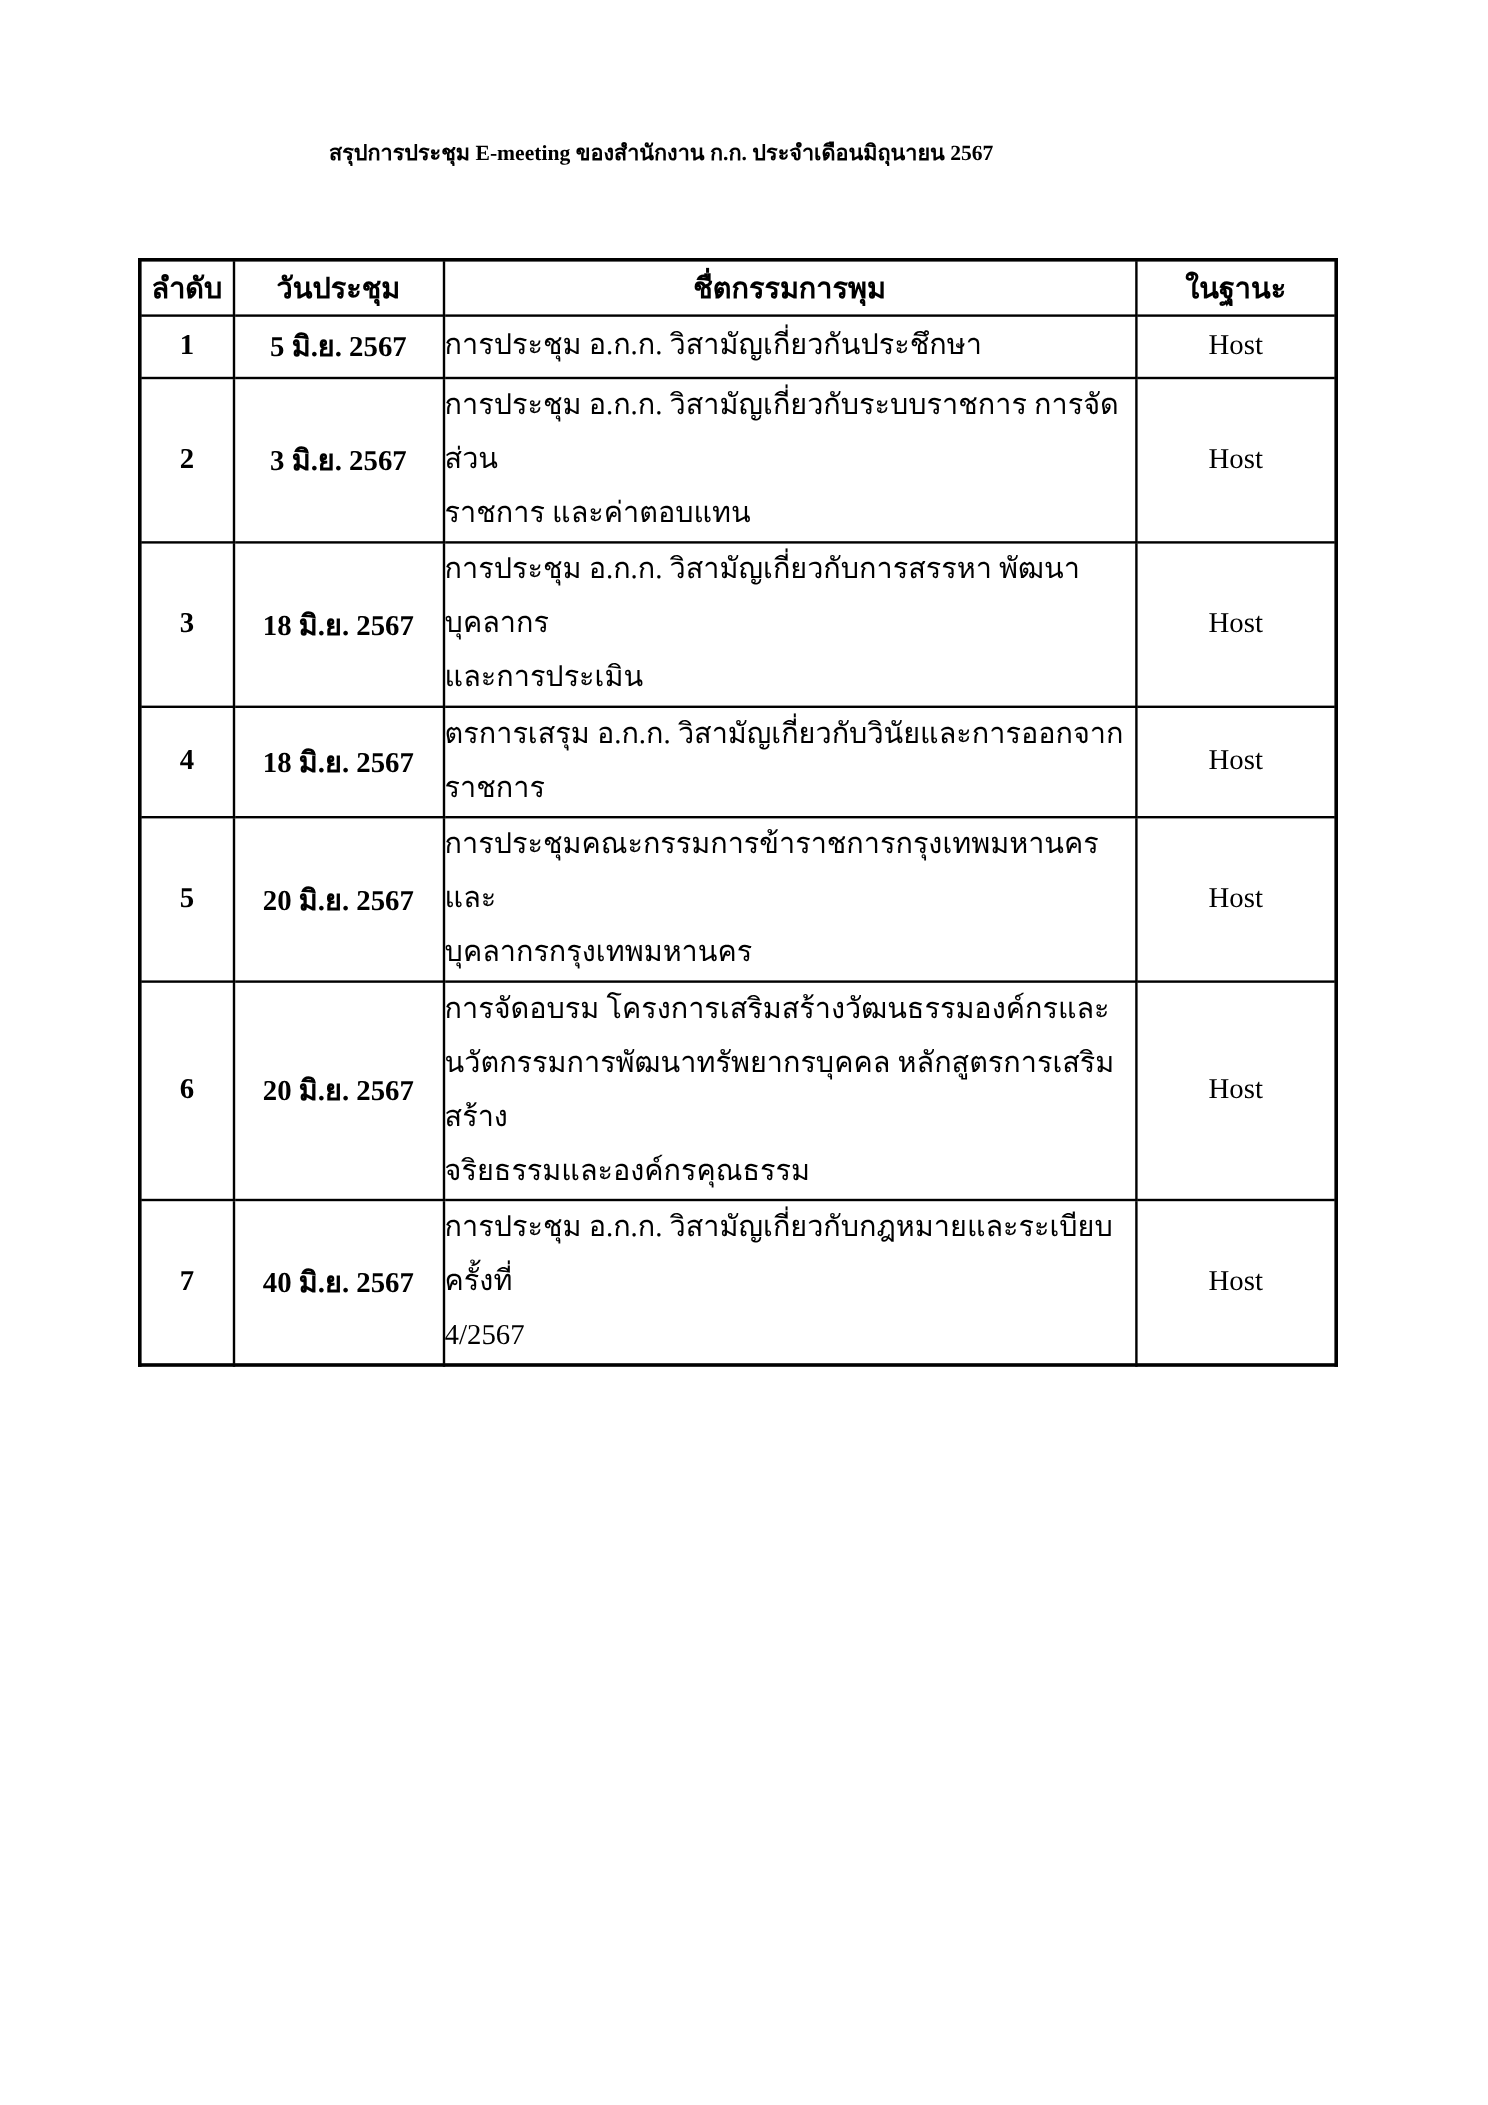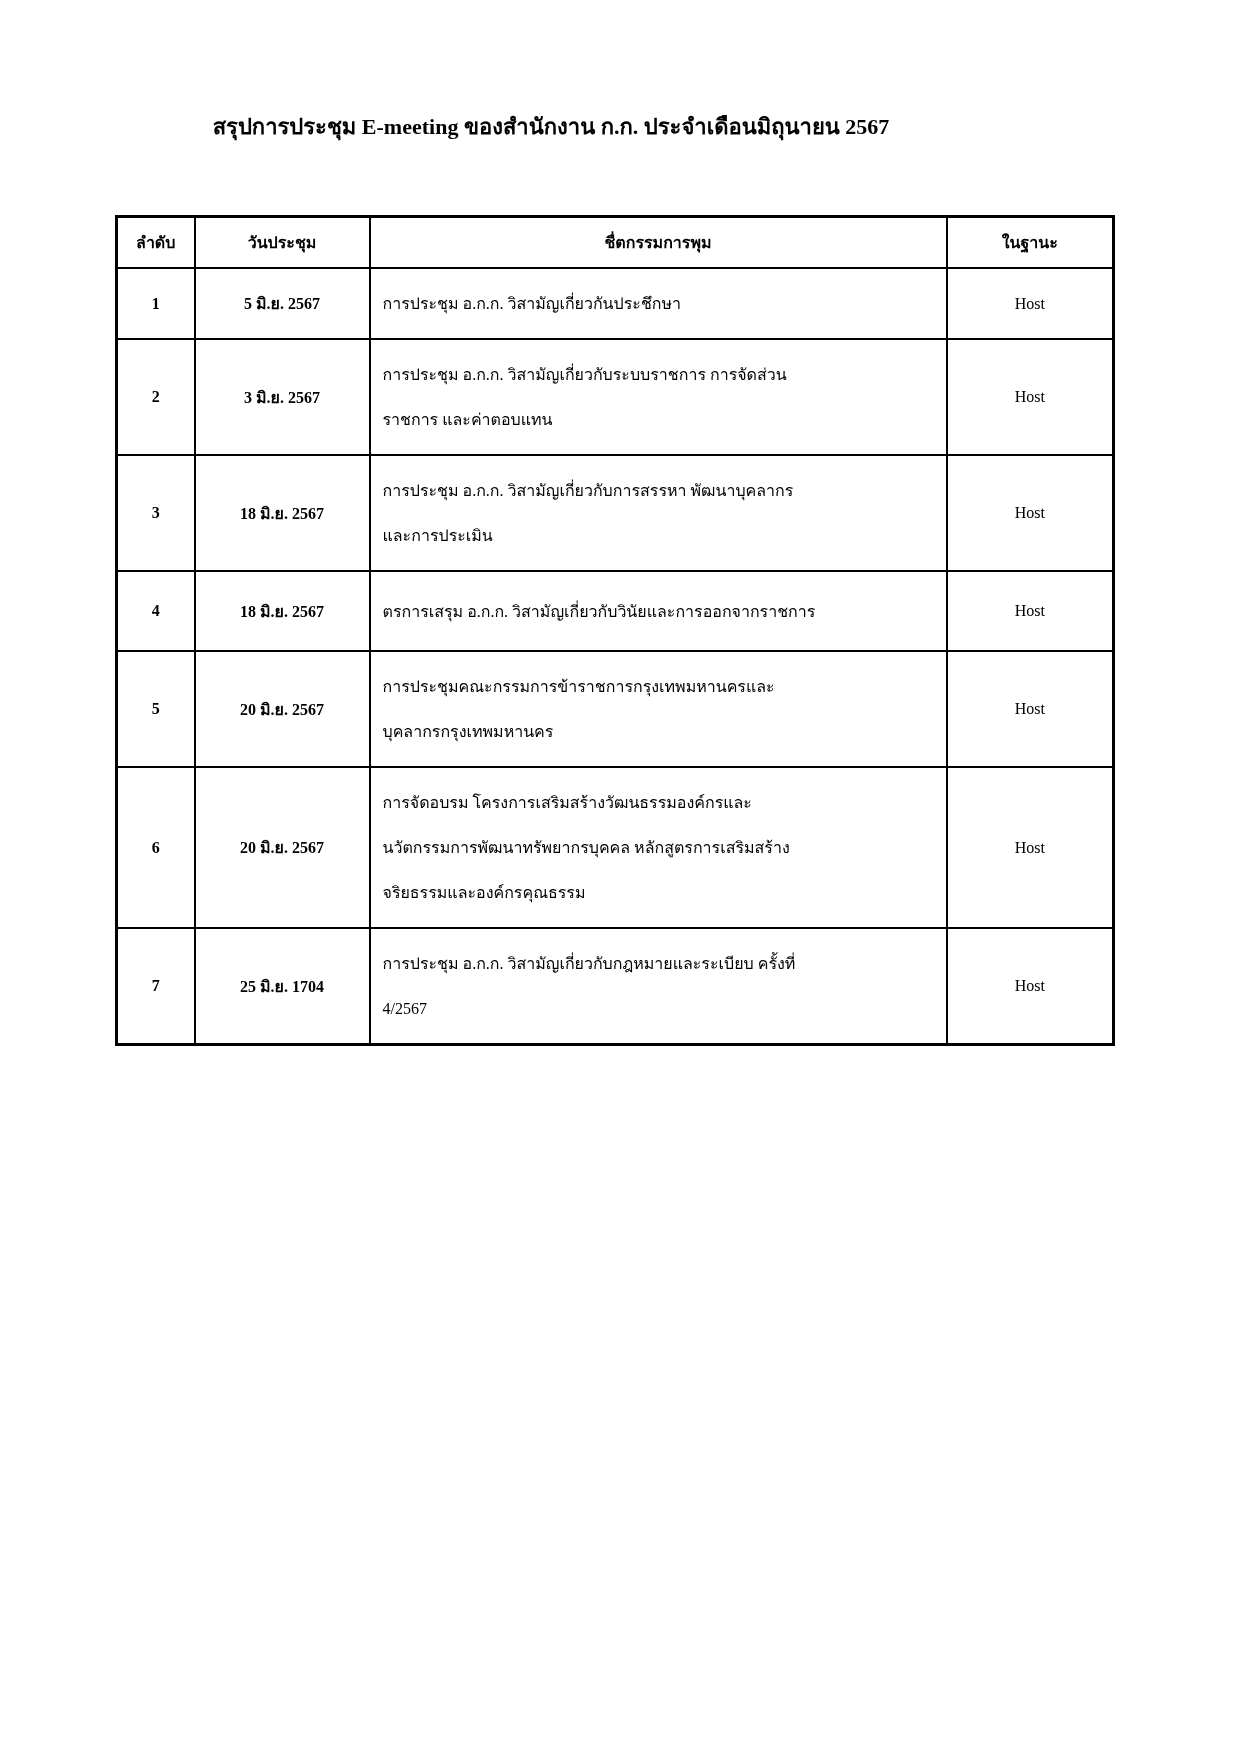--- a/index.html
+++ b/index.html
@@ -15,39 +15,39 @@
     position: relative;
     width: 1240px; height: 1754px;
     background: #ffffff;
     overflow: hidden;
   }
   .doc-title {
     position: absolute;
     left: 115px; top: 112px;
     width: 872px;
     text-align: center;
-    font-size: 22px;
+    font-size: 18px;
     font-weight: bold;
     line-height: 30px;
     white-space: nowrap;
   }
   table.meeting-table {
     position: absolute;
     left: 115px; top: 215px;
     width: 997px;
     border-collapse: collapse;
     table-layout: fixed;
     border: 3px solid #000;
   }
   table.meeting-table th,
   table.meeting-table td {
     border: 2px solid #000;
     vertical-align: middle;
-    font-size: 16px;
-    padding: 12px;
+    font-size: 24px;
+    padding: 0;
     overflow: hidden;
   }
   col.c1 { width: 78px; }
   col.c2 { width: 175px; }
   col.c3 { width: 577px; }
   col.c4 { width: 167px; }
 
   tr.row-head   { height: 46px; }
   tr.row-h52    { height: 52px; }
   tr.row-h97    { height: 97px; }
@@ -139,21 +139,21 @@
       <tr class="row-h148">
         <td class="cell-no">6</td>
         <td class="cell-date">20 มิ.ย. 2567</td>
         <td class="cell-name">การจัดอบรม โครงการเสริมสร้างวัฒนธรรมองค์กรและ
 นวัตกรรมการพัฒนาทรัพยากรบุคคล หลักสูตรการเสริมสร้าง
 จริยธรรมและองค์กรคุณธรรม</td>
         <td class="cell-role">Host</td>
       </tr>
       <tr class="row-h97">
         <td class="cell-no">7</td>
-        <td class="cell-date">25 มิ.ย. 1704</td>
+        <td class="cell-date">40 มิ.ย. 2567</td>
         <td class="cell-name">การประชุม อ.ก.ก. วิสามัญเกี่ยวกับกฎหมายและระเบียบ ครั้งที่
 4/2567</td>
         <td class="cell-role">Host</td>
       </tr>
     </tbody>
   </table>
 
 </div>
 
 </body></html>

